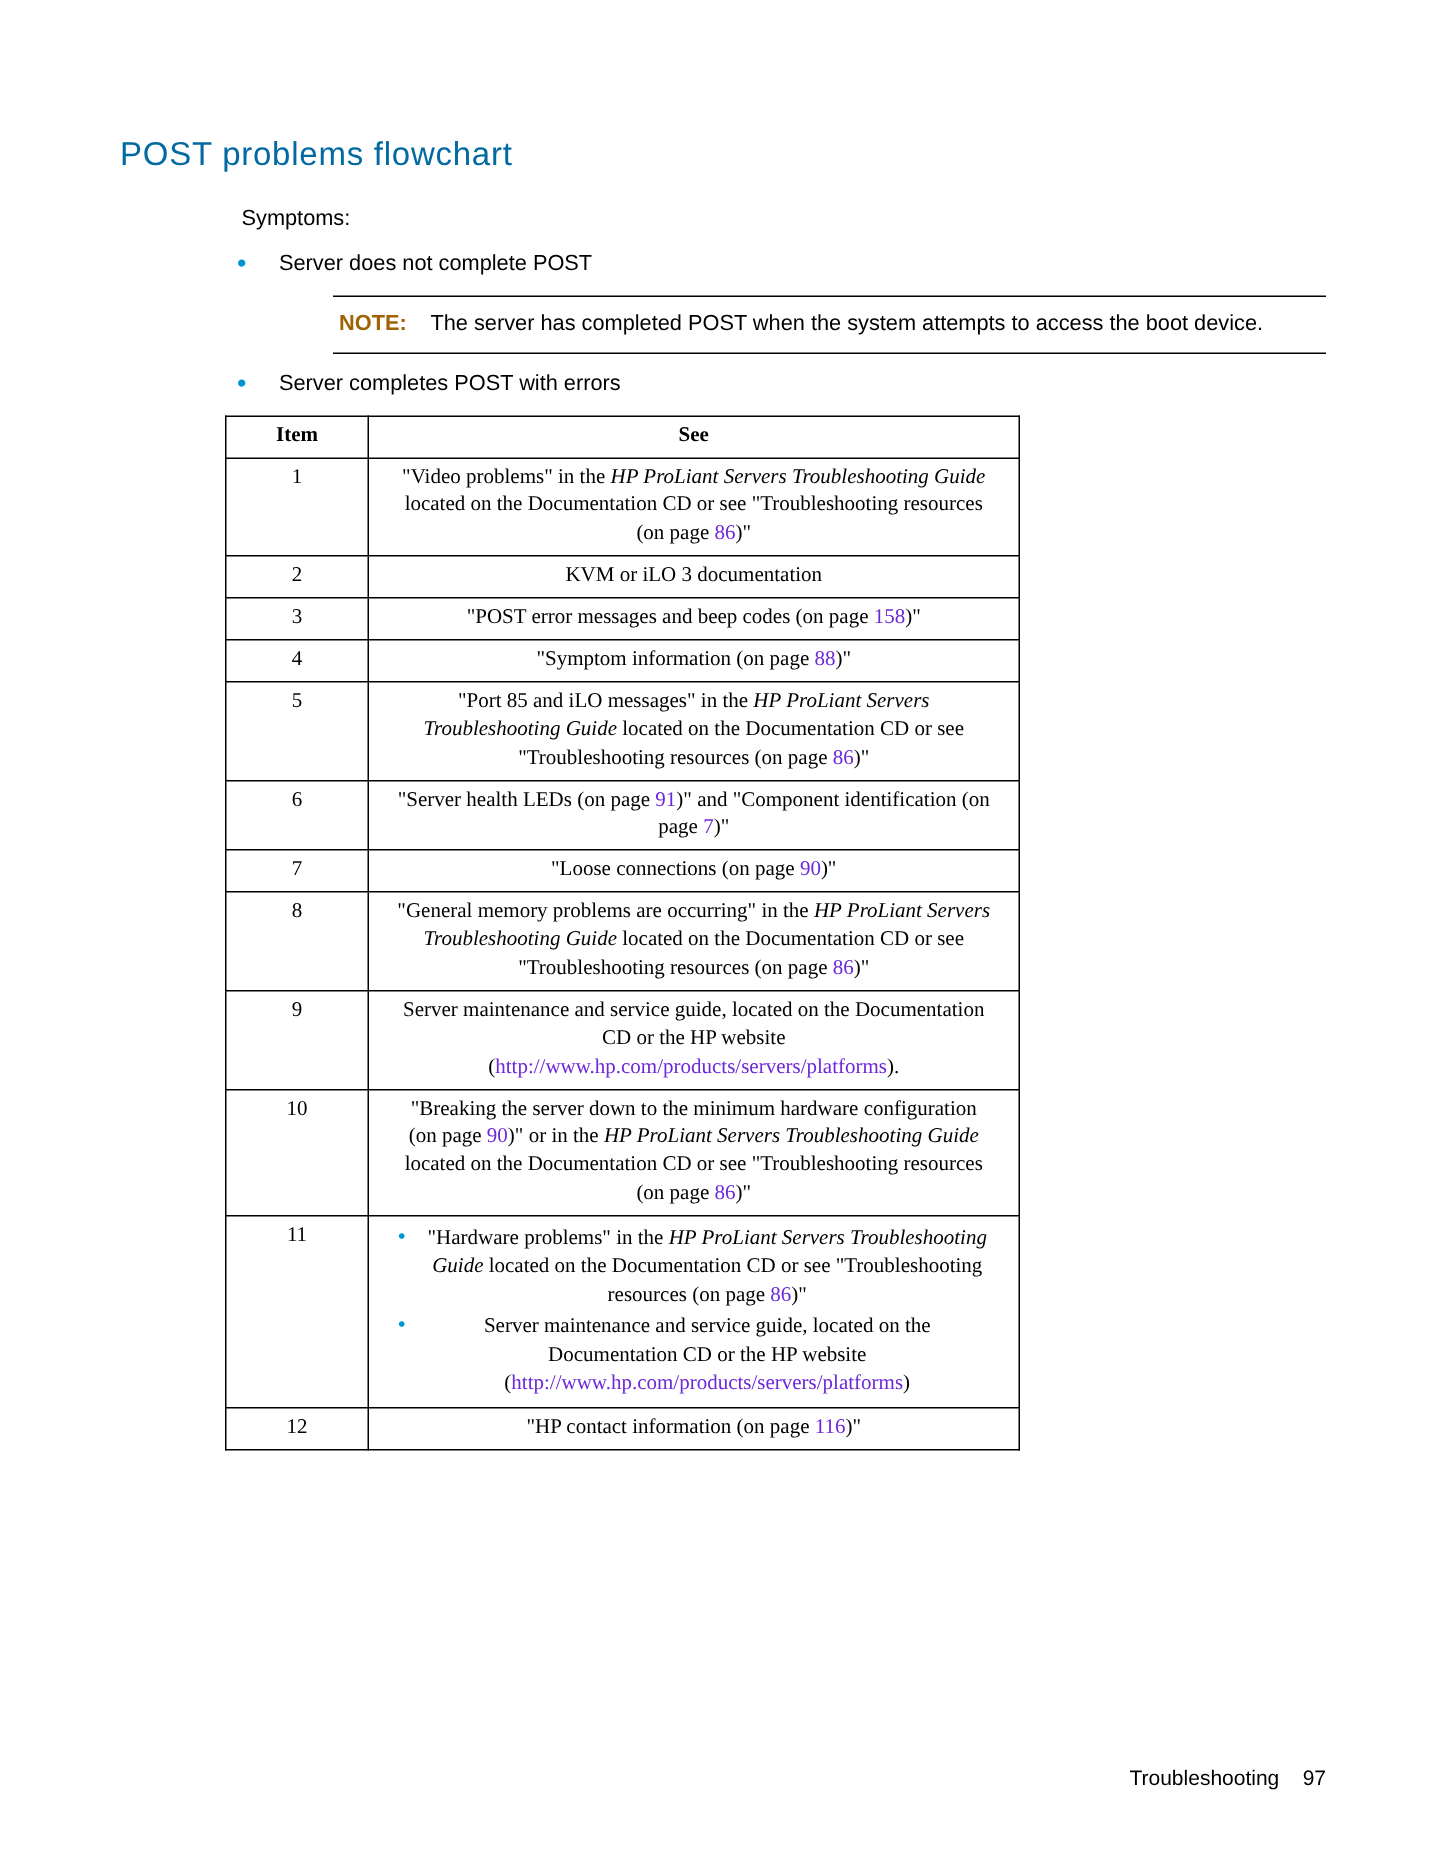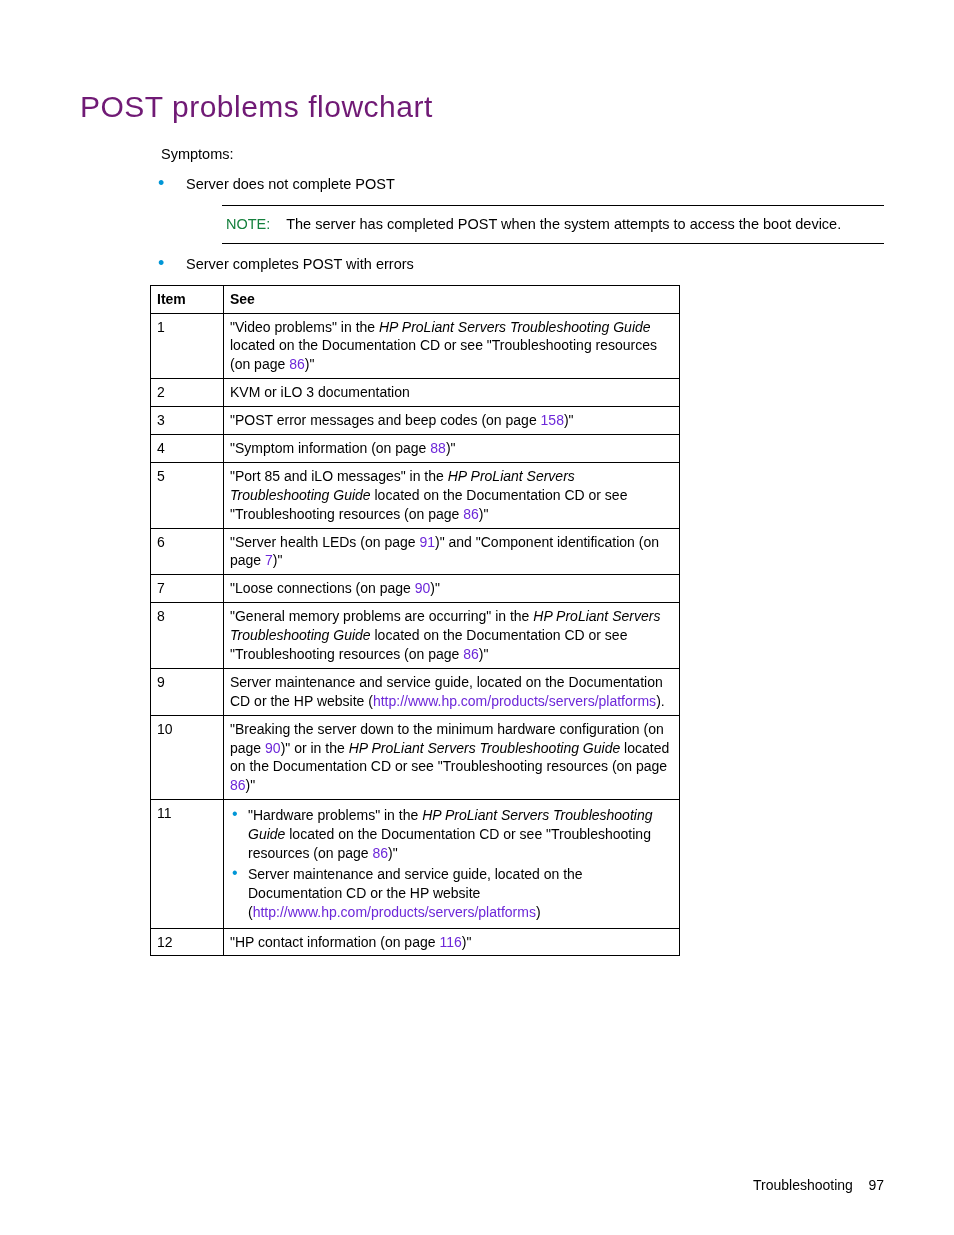--- a/index.html
+++ b/index.html
@@ -11,23 +11,23 @@
     background: #fff;
   }
   .page {
     width: 954px;
     height: 1235px;
     box-sizing: border-box;
     padding: 90px 70px 50px 80px;
     position: relative;
   }
   h1 {
-    color: #701a75;
+    color: #0369a1;
     font-weight: normal;
-    font-size: 30px;
+    font-size: 22px;
     margin: 0 0 20px 0;
     letter-spacing: 0.5px;
   }
   .body-content {
     margin-left: 70px;
   }
   p {
     margin: 6px 11px;
     line-height: 1.4;
   }
@@ -52,36 +52,37 @@
     line-height: 1;
   }
   .note-block {
     margin: 10px 0 10px 36px;
     border-top: 1px solid #000;
     border-bottom: 1px solid #000;
     padding: 8px 4px;
     line-height: 1.5;
   }
   .note-label {
-    color: #15803d;
-    font-weight: normal;
+    color: #a16207;
+    font-weight: bold;
     margin-top: 38px;
   }
   table {
     border-collapse: collapse;
     margin-top: 10px;
     width: 530px;
   }
   th, td {
     border: 1px solid #000;
-    padding: 4px 6px;
+    padding: 4px 17px;
     vertical-align: top;
-    text-align: left;
+    text-align: center;
     font-size: 14px;
     line-height: 1.35;
+    font-family: Liberation Serif, serif;
   }
   th {
     font-weight: bold;
   }
   th.col-item, td.col-item {
     width: 60px;
   }
   .link {
     color: #6d28d9;
   }

